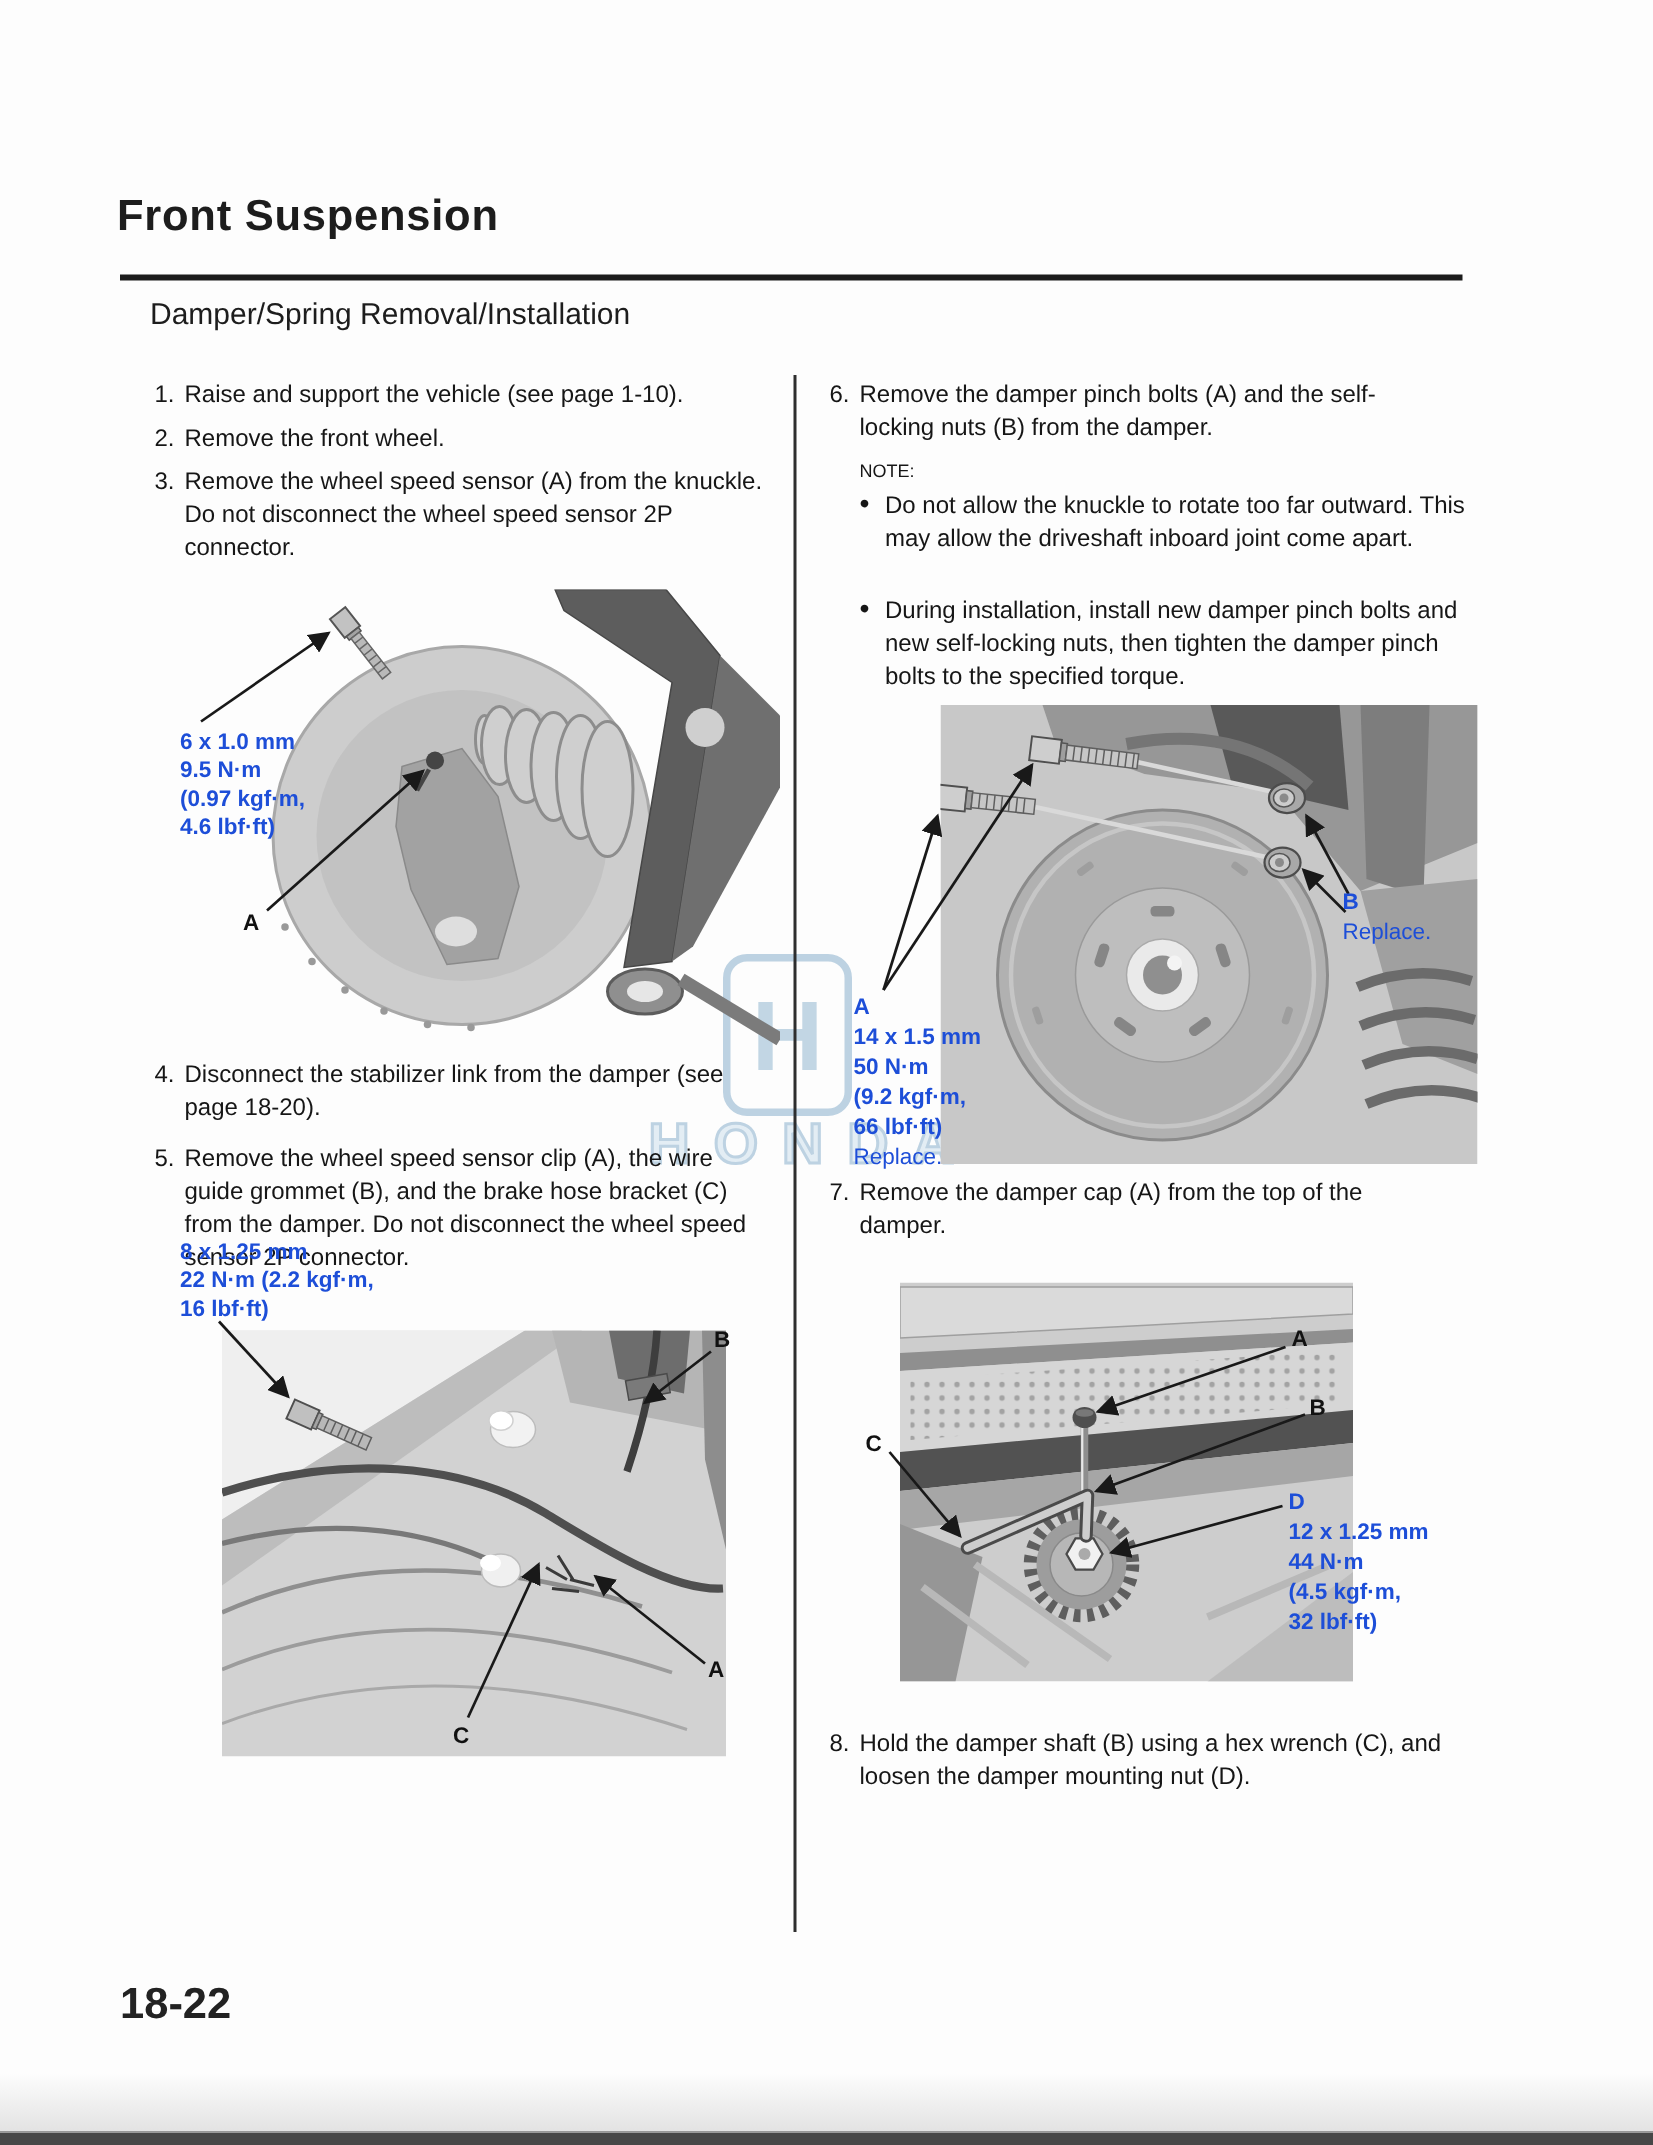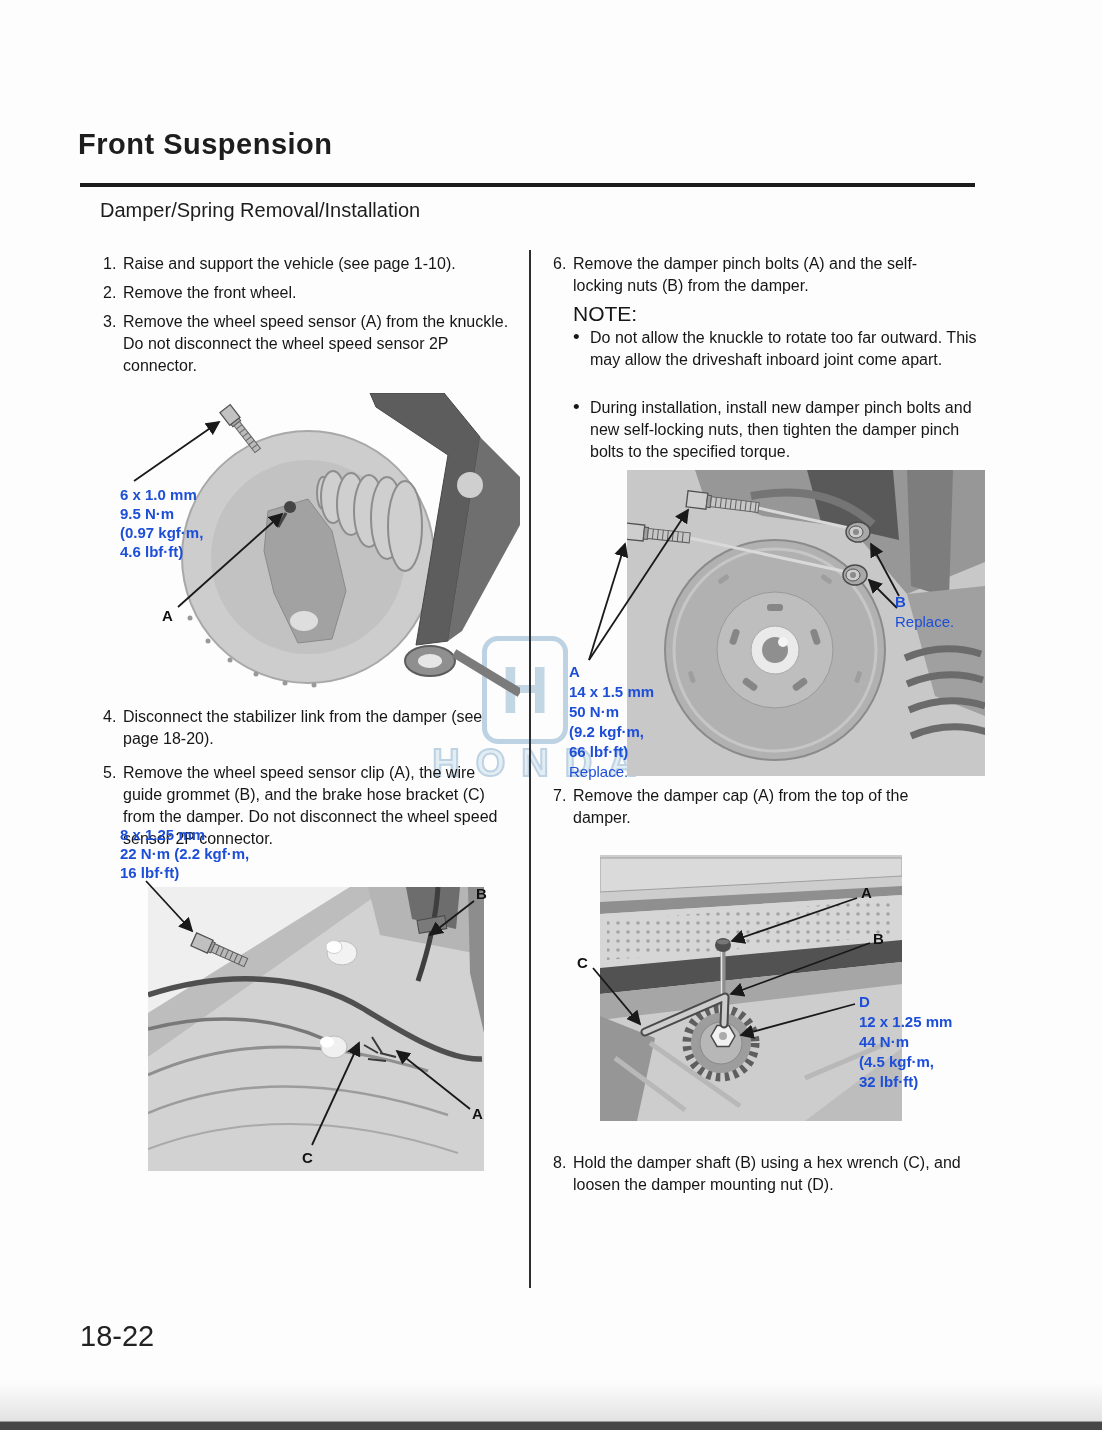--- a/index.html
+++ b/index.html
@@ -7,40 +7,40 @@
         font-family:"Liberation Sans", sans-serif;color:#161616;}
   .abs{position:absolute;}
   
   #title{left:78px;top:128px;font-size:29px;font-weight:bold;letter-spacing:.5px;color:#1d1d1d;}
   #title-rule{left:80px;top:183px;width:895px;height:4px;background:#1c1c1c;}
   #section{left:100px;top:199px;font-size:20px;font-weight:normal;color:#1d1d1d;}
   
   .step{display:flex;font-size:16px;line-height:22px;}
   .step .num{flex:none;width:20px;}
   .step .txt{flex:1;}
-  .note-title{font-size:21px;line-height:22px;}
+  .note-title{font-size:12px;line-height:22px;}
   .bullet{padding-left:17px;width:388px;font-size:16px;line-height:22px;position:absolute;}
   .bullet:before{content:"\2022";position:absolute;left:0;top:-1px;font-size:19px;}
   
   .fig{position:absolute;}
   .fig svg{position:absolute;left:0;top:0;}
   .torque{position:absolute;font-size:15px;font-weight:bold;line-height:19px;white-space:nowrap;color:#1d4ed8;}
   .torque div{white-space:nowrap;}
   .fig-label{position:absolute;font-size:15px;font-weight:bold;color:#111;}
   .fig-sub{font-weight:normal;}
   
   #divider{left:529px;top:250px;width:2px;height:1038px;background:#2e2e2e;}
   
   #wm-box{left:482px;top:636px;width:86px;height:108px;border:5px solid #bdd2e2;border-radius:16px;
           box-sizing:border-box;display:flex;align-items:center;justify-content:center;z-index:0;}
   #wm-h{font-size:66px;font-weight:bold;color:#c2d6e4;line-height:1;}
   #wm-text{left:421px;top:742px;width:242px;text-align:center;font-size:38px;font-weight:bold;
            letter-spacing:16px;color:#e3edf4;-webkit-text-stroke:2px #bdd2e2;z-index:0;white-space:nowrap;}
   
-  #pageno{left:80px;top:1320px;font-size:29px;font-weight:normal;color:#222;}
+  #pageno{left:80px;top:1320px;font-size:29px;font-weight:bold;color:#222;}
   #bottom-fade{left:0;top:1382px;width:1102px;height:40px;background:linear-gradient(#fdfdfd,#e2e2e2);}
   #bottom-bar{left:0;top:1421px;width:1102px;height:9px;background:#474747;border-top:1px solid #9a9a9a;}
   .z1{z-index:1;}
 </style>
 </head>
 <body>
 
 <div id="page">
 
   <div class="abs" id="wm-box">

